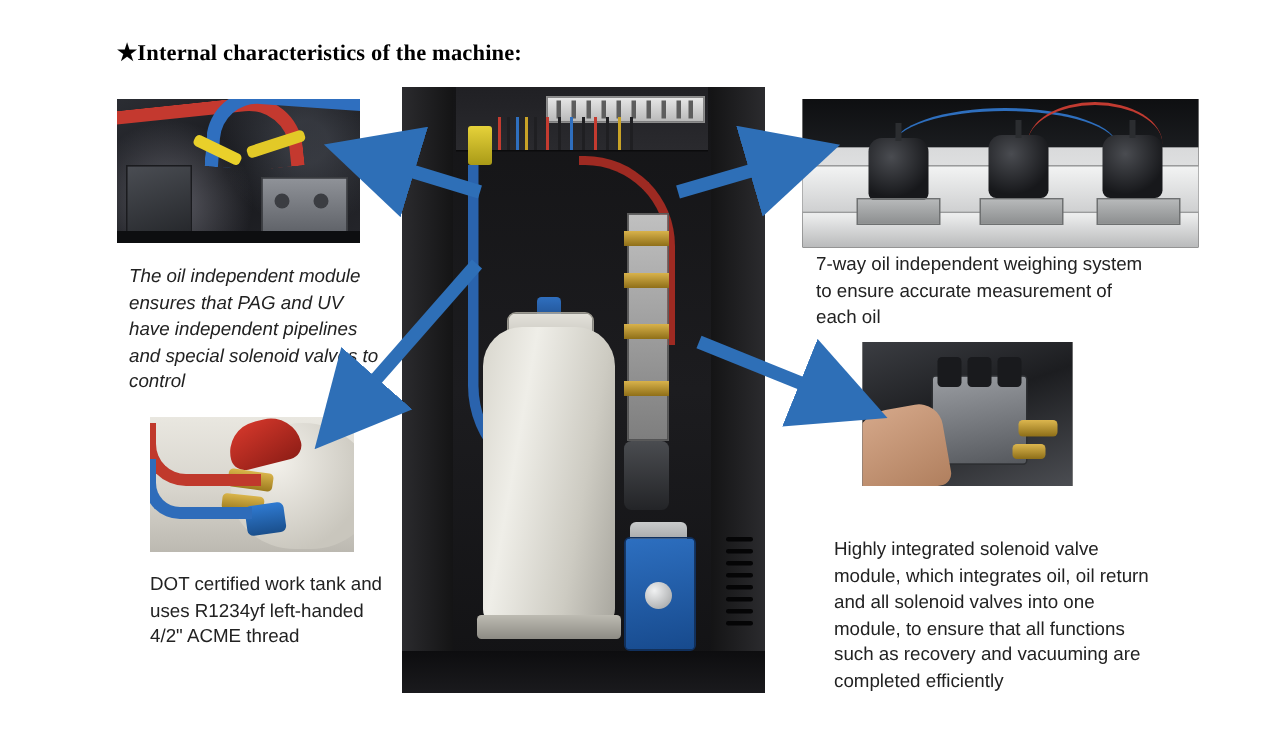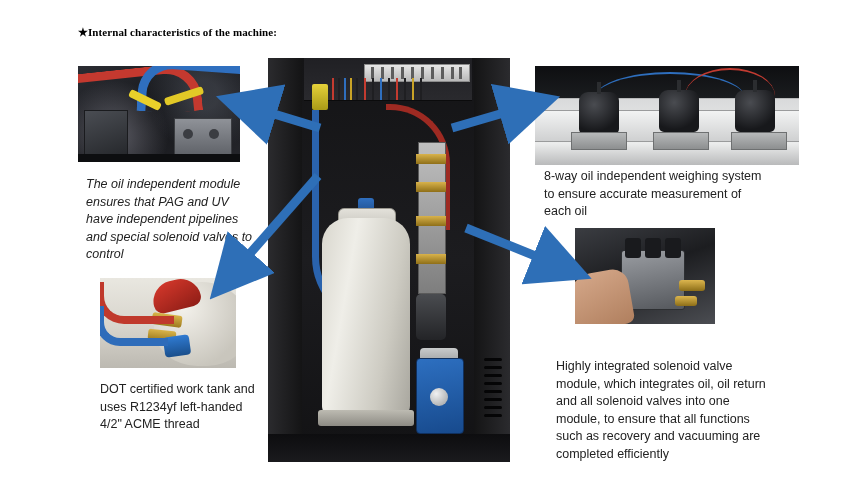--- a/index.html
+++ b/index.html
@@ -16,21 +16,21 @@
     color: #1a1a1a;
   }
 
   
   .heading {
     position: absolute;
     left: 78px;
     top: 26px;
     font-family: "Liberation Serif", serif;
     font-weight: bold;
-    font-size: 11px;
+    font-size: 15px;
     letter-spacing: 0.1px;
     color: #000;
     white-space: nowrap;
   }
 
   
   .photo {
     position: absolute;
     overflow: hidden;
     background: #111;
@@ -439,21 +439,21 @@
   <div class="wire"></div>
   <div class="wire2"></div>
   <div class="shelf"></div>
   <div class="pod pod1"></div>
   <div class="pod pod2"></div>
   <div class="pod pod3"></div>
   <div class="bracket b1"></div>
   <div class="bracket b2"></div>
   <div class="bracket b3"></div>
 </div>
-<div class="caption" id="caption-weighing">8-way oil independent weighing system to ensure accurate measurement of each oil</div>
+<div class="caption" id="caption-weighing">7-way oil independent weighing system to ensure accurate measurement of each oil</div>
 
 <div class="photo" id="photo-dot-tank">
   <div class="bg"></div>
   <div class="tank"></div>
   <div class="redcap"></div>
   <div class="brass1"></div>
   <div class="brass2"></div>
   <div class="bluevalve"></div>
   <div class="hose-r"></div>
   <div class="hose-b"></div>

